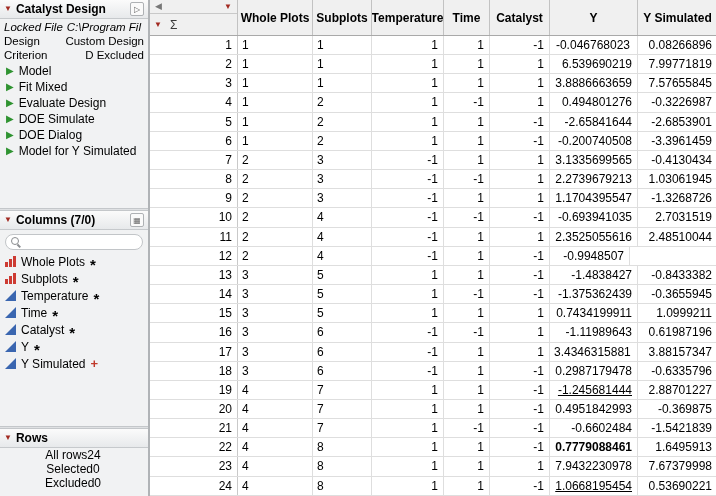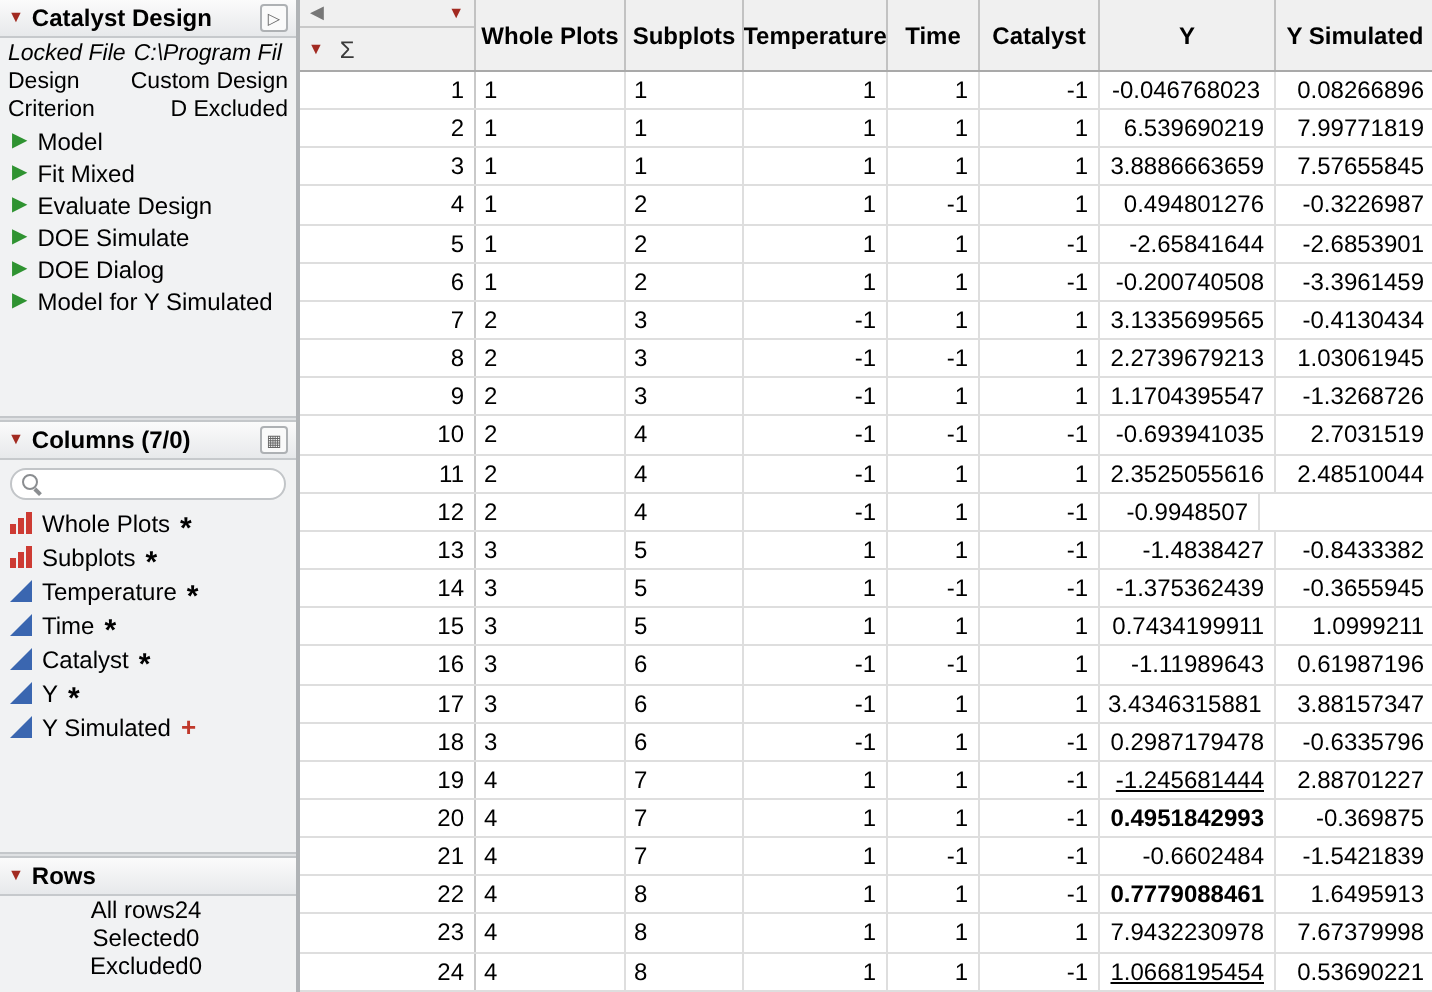--- a/index.html
+++ b/index.html
@@ -435,21 +435,21 @@
           <div class="td" style="width: 88px; text-align: right; text-decoration: underline;">-1.245681444</div>
           <div class="td" style="width: 80px; text-align: right;">2.88701227</div>
         </div>
         <div class="tr">
           <div class="td rownum">20</div>
           <div class="td" style="width: 75px; text-align: left;">4</div>
           <div class="td" style="width: 59px; text-align: left;">7</div>
           <div class="td" style="width: 72px; text-align: right;">1</div>
           <div class="td" style="width: 46px; text-align: right;">1</div>
           <div class="td" style="width: 60px; text-align: right;">-1</div>
-          <div class="td" style="width: 88px; text-align: right; font-weight: bold;">0.4951842993</div>
+          <div class="td" style="width: 88px; text-align: right;">0.4951842993</div>
           <div class="td" style="width: 80px; text-align: right;">-0.369875</div>
         </div>
         <div class="tr">
           <div class="td rownum">21</div>
           <div class="td" style="width: 75px; text-align: left;">4</div>
           <div class="td" style="width: 59px; text-align: left;">7</div>
           <div class="td" style="width: 72px; text-align: right;">1</div>
           <div class="td" style="width: 46px; text-align: right;">-1</div>
           <div class="td" style="width: 60px; text-align: right;">-1</div>
           <div class="td" style="width: 88px; text-align: right;">-0.6602484</div>

